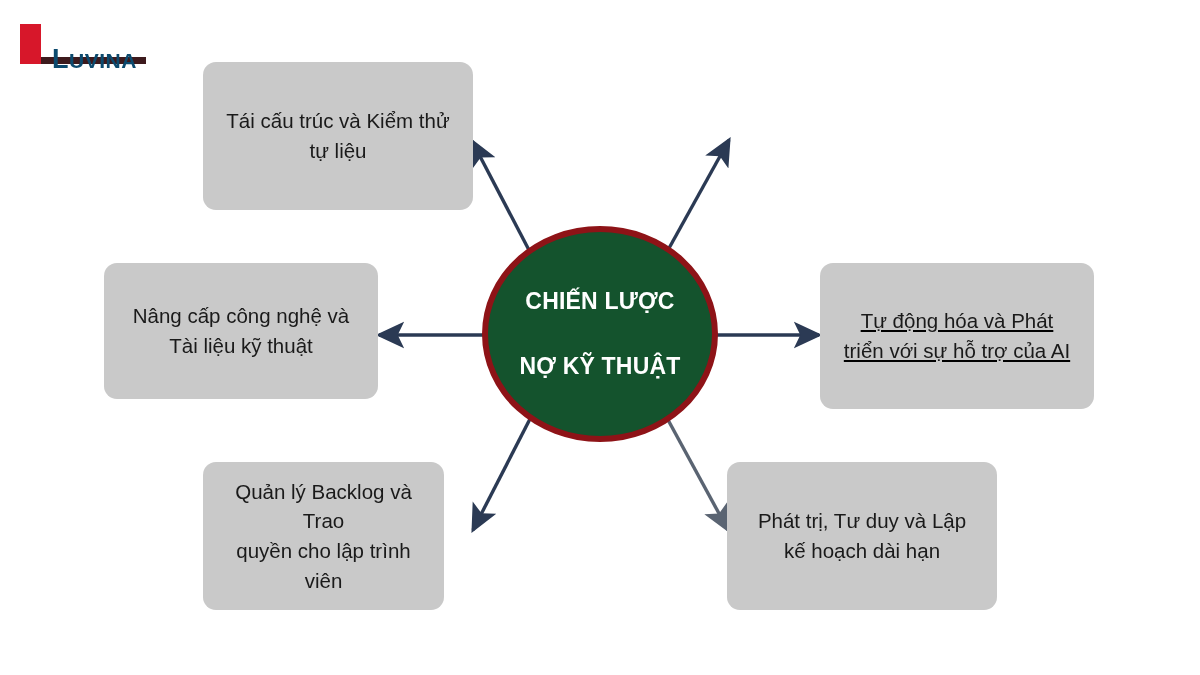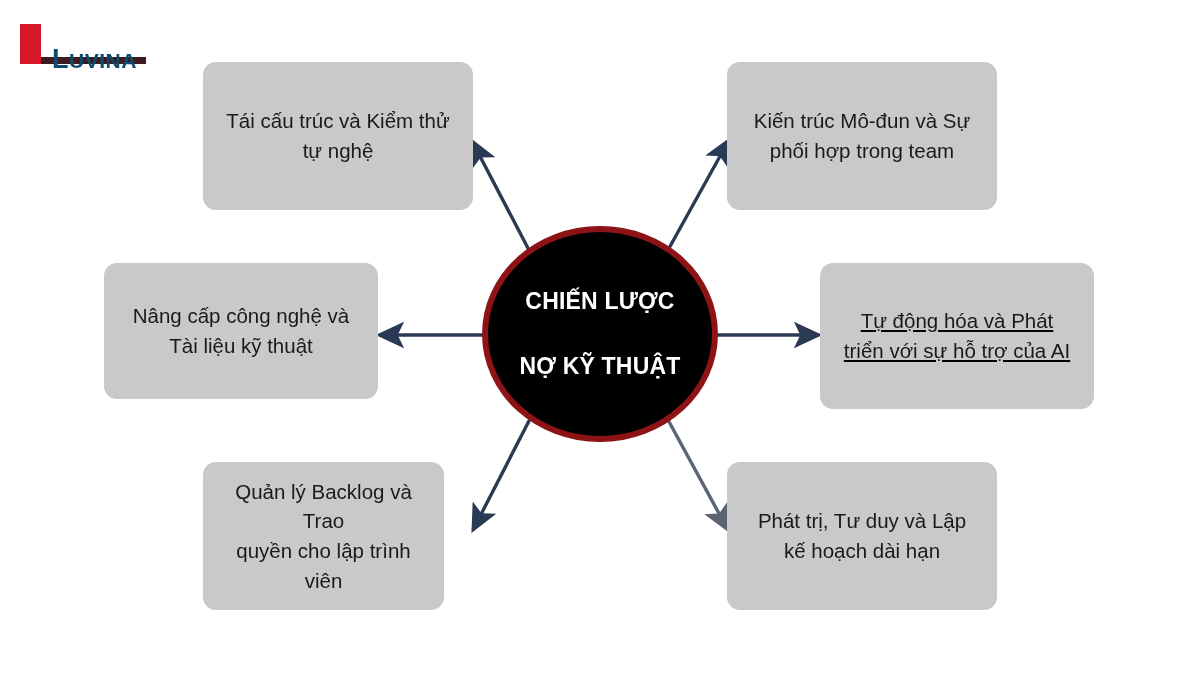--- a/index.html
+++ b/index.html
@@ -85,21 +85,21 @@
   #node-bottom-right { left: 727px; top: 462px; width: 270px; height: 148px; }
 
   
   #hub {
     position: absolute;
     left: 482px;
     top: 226px;
     width: 236px;
     height: 216px;
     border-radius: 50%;
-    background: #000000;
+    background: #14532d;
     border: 6px solid #8e1317;
     box-sizing: border-box;
     display: flex;
     align-items: center;
     justify-content: center;
   }
   #hub .hub-label {
     font-family: "Liberation Sans", sans-serif;
     font-weight: 700;
     font-size: 23px;
@@ -144,30 +144,24 @@
     <line x1="484" y1="335" x2="379" y2="335" stroke="#2b3a54" stroke-width="3.4" marker-end="url(#ah-navy)"></line>
 
     <line x1="531" y1="417" x2="473" y2="530" stroke="#2b3a54" stroke-width="3.4" marker-end="url(#ah-navy)"></line>
 
     <line x1="667" y1="418" x2="728" y2="530" stroke="#5a6472" stroke-width="3.4" marker-end="url(#ah-gray)"></line>
   </svg>
 
   <div class="node-box" id="node-top-left">
     <span class="node-label">
       <span>Tái cấu trúc và Kiểm thử</span><br>
-      <span>tự nghệ</span>
+      <span>tự liệu</span>
     </span>
   </div>
 
-  <div class="node-box" id="node-top-right">
-    <span class="node-label">
-      <span>Kiến trúc Mô-đun và Sự</span><br>
-      <span>phối hợp trong team</span>
-    </span>
-  </div>
 
   <div class="node-box" id="node-mid-left">
     <span class="node-label">
       <span>Nâng cấp công nghệ và</span><br>
       <span>Tài liệu kỹ thuật</span>
     </span>
   </div>
 
   <div class="node-box" id="node-mid-right">
     <span class="node-label">

